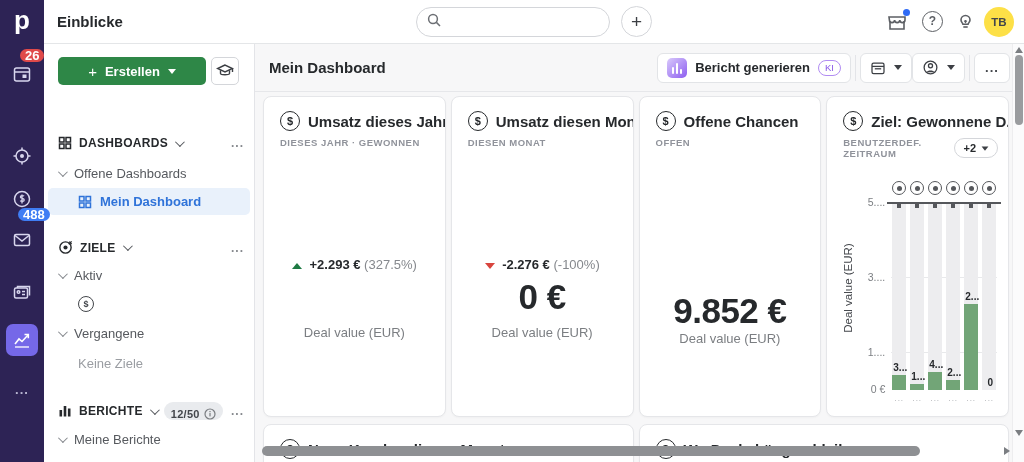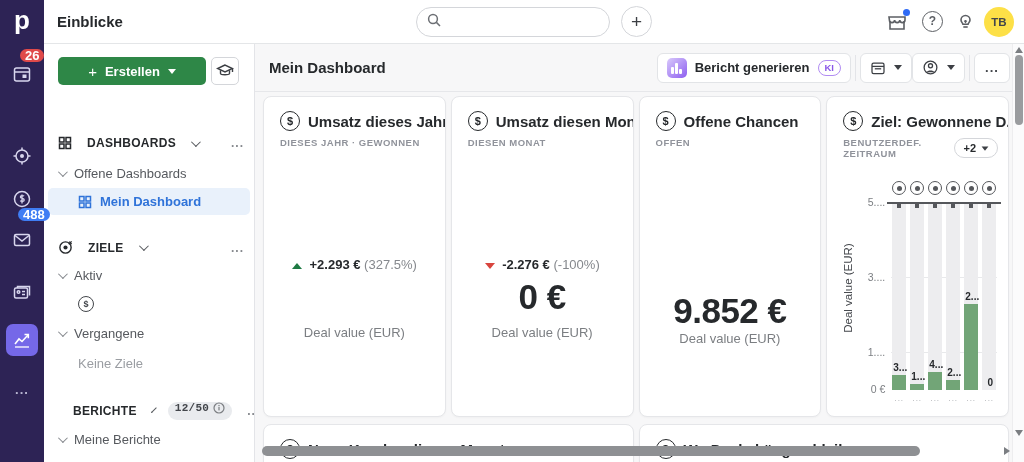--- a/index.html
+++ b/index.html
@@ -49,51 +49,51 @@
   .create-plus { font-size:15px; font-weight:400; }
   .caret { width:0; height:0; border-left:4px solid transparent; border-right:4px solid transparent;
     border-top:5px solid #fff; display:inline-block; }
   .caret.dark { border-top-color:#3c3f44; }
   .cap-btn { position:absolute; right:15px; top:13px; width:28px; height:28px; border:1px solid #d4d6da;
     border-radius:5px; background:#fff; display:flex; align-items:center; justify-content:center; }
   .side-search { position:absolute; left:14px; top:47px; width:178px; height:26px; border:1px solid #d4d6da;
     border-radius:5px; background:#fff; display:flex; align-items:center; padding:0 8px; gap:6px; }
   .side-search input { border:none; outline:none; width:140px; font-size:12.5px; font-family:inherit; }
   .side-search input::placeholder { color:#8f9298; }
-  .sec-head { position:absolute; left:14px; right:10px; display:flex; align-items:center; gap:15px;
+  .sec-head { position:absolute; left:14px; right:10px; display:flex; align-items:center; gap:7px;
     font-size:12px; font-weight:700; letter-spacing:.3px; color:#26292c; }
   .sec-head .menu-dots { margin-left:auto; color:#85888d; font-size:12px; letter-spacing:1px; cursor:pointer; }
   .chev { width:7px; height:7px; border-right:1.6px solid #56595e; border-bottom:1.6px solid #56595e;
     transform:rotate(45deg) translateY(-2px); display:inline-block; }
   .chev.gray { border-color:#85888d; }
   .group-row { position:absolute; left:14px; display:flex; align-items:center; gap:9px;
     font-size:13px; color:#56595e; }
   .leaf-row { position:absolute; left:34px; display:flex; align-items:center; gap:8px; font-size:13px; color:#43464b; }
   .sel-row { position:absolute; left:4px; right:4px; top:144px; height:27px; background:#e9f1fb; border-radius:5px;
     display:flex; align-items:center; gap:8px; padding-left:30px; font-size:13px; font-weight:700; color:#2f73d9; }
   .muted { color:#9a9da2; }
-  .pill-badge { background:#e9ebee; border-radius:9px; height:18px; display:inline-flex; align-items:flex-start;
-    gap:4px; padding:0 7px; font-size:11px; font-weight:700; color:#43464b;font-family:Liberation Mono, monospace; }
+  .pill-badge { background:#e9ebee; border-radius:9px; height:18px; display:inline-flex; align-items:flex-end;
+    gap:4px; padding:0 7px; font-size:11px; font-weight:700; color:#43464b; }
   .dollar-circle { display:inline-flex; align-items:center; justify-content:center; border-radius:50%;
     border:1.5px solid #43464b; color:#43464b; font-weight:700; flex:none; }
   .dc-16 { width:16px; height:16px; font-size:9px; }
   .dc-20 { width:20px; height:20px; font-size:11px; border-color:#26292c; color:#26292c; }
 
   
   .main { position:absolute; left:255px; top:44px; width:769px; height:418px; background:#f7f7f8; overflow:hidden; }
   .toolbar { position:absolute; left:0; top:0; right:0; height:48px; border-bottom:1px solid #e6e7ea;
     display:flex; align-items:center; padding:0 14px; }
   .page-title { font-size:15px; font-weight:700; }
   .tool-right { margin-left:auto; display:flex; align-items:center; }
   .gen-btn { height:30px; background:#fff; border:1px solid #e2e4e7; border-radius:6px; display:flex;
     align-items:center; gap:8px; padding:0 9px; font-size:13px; font-weight:700; color:#26292c; font-family:inherit; }
   .gen-ic { width:20px; height:20px; border-radius:5px; background:linear-gradient(135deg,#d9c9fb,#8d5ef0);
     display:flex; align-items:flex-end; justify-content:center; gap:1.5px; padding-bottom:4px; }
   .gen-ic i { display:block; width:2.5px; background:#fff; border-radius:1px; }
-  .ki-pill { border:1px solid #b18cf2; color:#8a57e8; font-size:9.5px; font-weight:700; border-radius:9px;
+  .ki-pill { border:1px solid #b18cf2; color:#8a57e8; font-size:9.5px; font-weight:400; border-radius:9px;
     padding:1.5px 6px; }
   .vsep { width:1px; height:26px; background:#e3e4e8; margin:0 4px; }
   .drop-btn { height:30px; background:#fff; border:1px solid #e2e4e7; border-radius:6px; display:flex;
     align-items:center; gap:8px; padding:0 9px; }
   .more-btn { width:36px; height:30px; background:#fff; border:1px solid #e2e4e7; border-radius:6px;
     color:#43464b; font-size:13px; font-weight:700; letter-spacing:1px; line-height:26px; text-align:center; }
 
   .grid { position:absolute; left:8px; top:52px; width:746px; display:grid;
     grid-template-columns:repeat(4,1fr); grid-template-rows:321px 90px; gap:7px 5px; }
   .card { background:#fff; border:1px solid #e5e6e9; border-radius:8px; position:relative; overflow:hidden;

